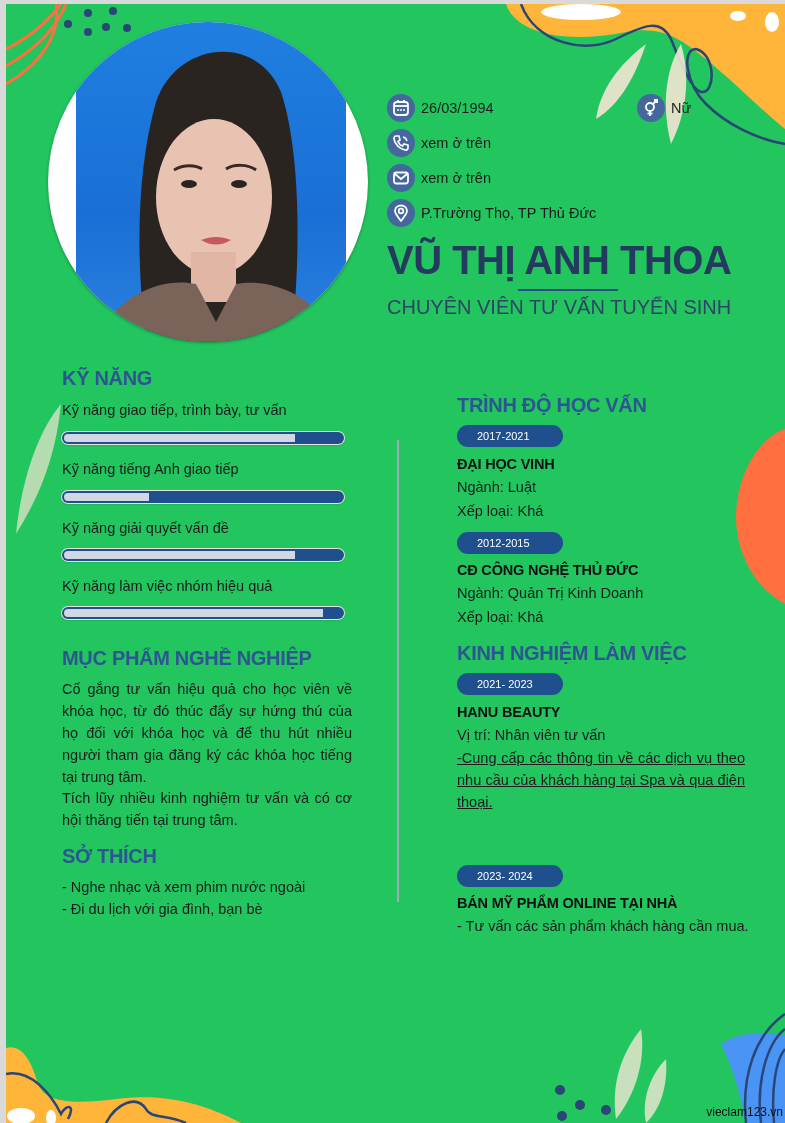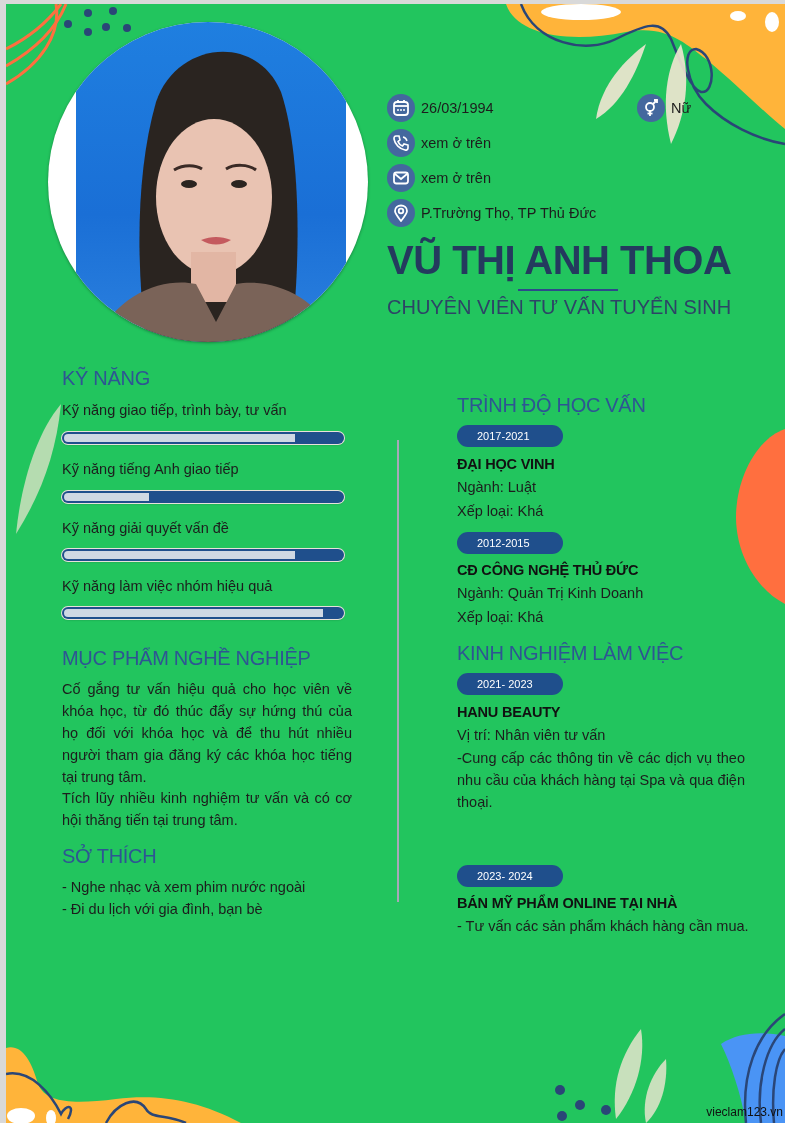--- a/index.html
+++ b/index.html
@@ -27,21 +27,21 @@
   .info-text { margin-left: 6px; font-size: 14.5px; color: #1d1d1d; }
   .name {
     position: absolute; left: 381px; top: 234px; font-size: 40px; font-weight: bold;
     color: #243a5e; letter-spacing: -0.5px; white-space: nowrap;
   }
   .name-underline { position: absolute; left: 512px; top: 285px; width: 100px; height: 2px; background: #2d4a8a; }
   .title {
     position: absolute; left: 381px; top: 292px; font-size: 20px; color: #2d4466; white-space: nowrap;
   }
   .section-h {
-    position: absolute; font-size: 20px; font-weight: normal; color: #2e5593; letter-spacing: -0.3px; white-space: nowrap;
+    position: absolute; font-size: 20px; font-weight: bold; color: #2e5593; letter-spacing: -0.3px; white-space: nowrap;
   }
   .skill-label { position: absolute; left: 56px; font-size: 14.5px; color: #1d1d1d; white-space: nowrap; }
   .bar {
     position: absolute; left: 56px; width: 282px; height: 12px; border-radius: 6px;
     background: #1f4f8c; box-shadow: 0 0 0 1px #e8e2da, 0 1px 2px rgba(0,0,0,0.25);
     overflow: hidden;
   }
   .bar-fill {
     position: absolute; left: 2px; top: 2px; height: 8px; border-radius: 4px 0 0 4px;
     background: #cfd8e3;
@@ -53,21 +53,21 @@
   .divider { position: absolute; left: 391px; top: 436px; width: 2px; height: 462px; background: #a8a8b8; }
   .pill {
     position: absolute; left: 451px; width: 106px; height: 22px; border-radius: 11px;
     background: #1f4f8c; color: #ffffff; font-size: 11px; line-height: 22px; padding-left: 20px;
     white-space: nowrap;
   }
   .entry-title { position: absolute; left: 451px; font-size: 14.5px; font-weight: bold; color: #111; white-space: nowrap; letter-spacing: -0.2px; }
   .entry-line { position: absolute; left: 451px; font-size: 14.5px; color: #1d1d1d; white-space: nowrap; }
   .entry-para {
     position: absolute; left: 451px; width: 288px; font-size: 14.5px; line-height: 22px;
-    color: #1d1d1d; text-align: justify;
+    color: #1d1d1d; text-align: justify; text-decoration: underline;
   }
   .watermark { position: absolute; right: 2px; bottom: 4px; font-size: 12px; color: #111; }
 </style>
 </head>
 <body>
 
 <div class="page">
 
   <svg class="deco" style="left:0;top:0" width="140" height="100" viewBox="0 0 140 100">
     <path d="M0 45 C 20 35, 40 20, 55 0" stroke="#ff6f3f" stroke-width="3" fill="none"></path>

